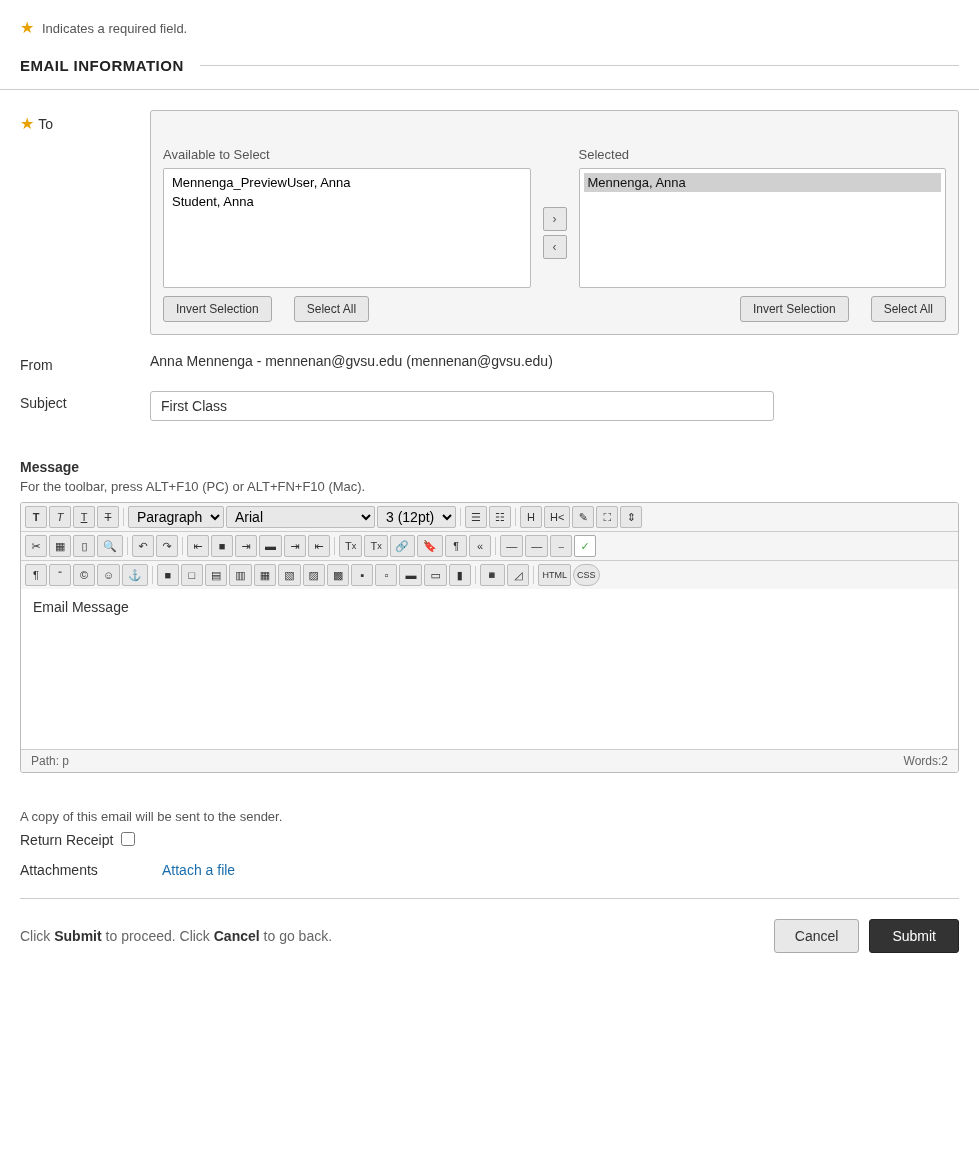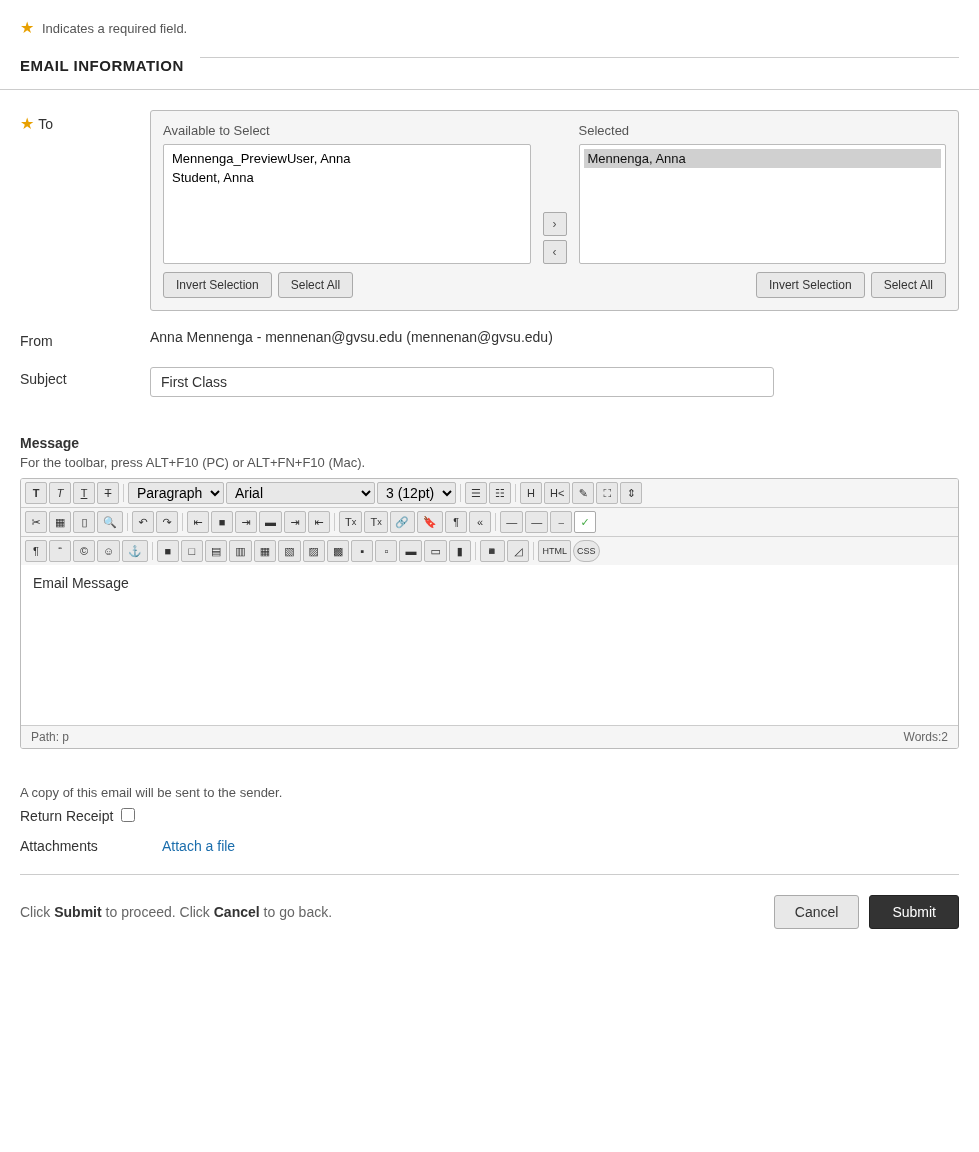--- a/index.html
+++ b/index.html
@@ -18,20 +18,21 @@
     }
     .required-notice .asterisk {
       color: #e8a000;
       font-size: 16px;
       margin-right: 4px;
     }
     .section-header {
       padding: 10px 20px 15px 20px;
       border-bottom: 1px solid #ccc;
       display: flex;
+      align-items: center;
       gap: 16px;
     }
     .section-header h2 {
       font-size: 15px;
       font-weight: bold;
       letter-spacing: 0.5px;
       color: #222;
     }
     .section-header .header-line {
       flex: 1;
@@ -67,22 +68,23 @@
       border: 1px solid #bbb;
       border-radius: 3px;
       background: #f5f5f5;
       padding: 12px;
       display: flex;
       gap: 0;
       flex-direction: column;
     }
     .dual-listbox-inner {
       display: flex;
-      align-items: flex-end;
+      align-items: center;
       gap: 8px;
+      margin-top: 24px;
     }
     .listbox-panel {
       flex: 1;
     }
     .listbox-label {
       font-size: 13px;
       color: #555;
       margin-bottom: 6px;
     }
     .listbox-select {
@@ -297,21 +299,21 @@
       color: #fff;
     }
     
     .dual-bottom {
       display: flex;
       justify-content: space-between;
       margin-top: 8px;
     }
     .dual-bottom-left, .dual-bottom-right {
       display: flex;
-      gap: 6px;
+      gap: 22px;
     }
     
     .toolbar-row2, .toolbar-row3 {
       background: #f5f5f5;
       border-bottom: 1px solid #ccc;
       padding: 3px 4px;
       display: flex;
       flex-wrap: wrap;
       gap: 2px;
       align-items: center;

